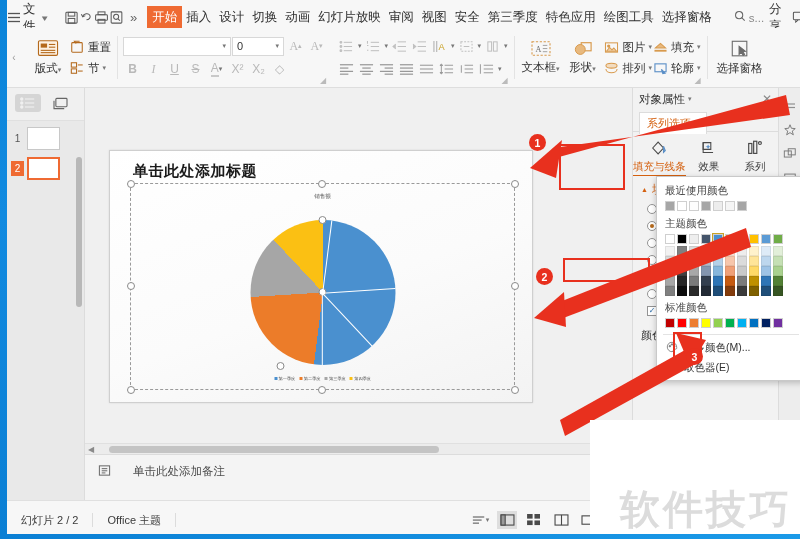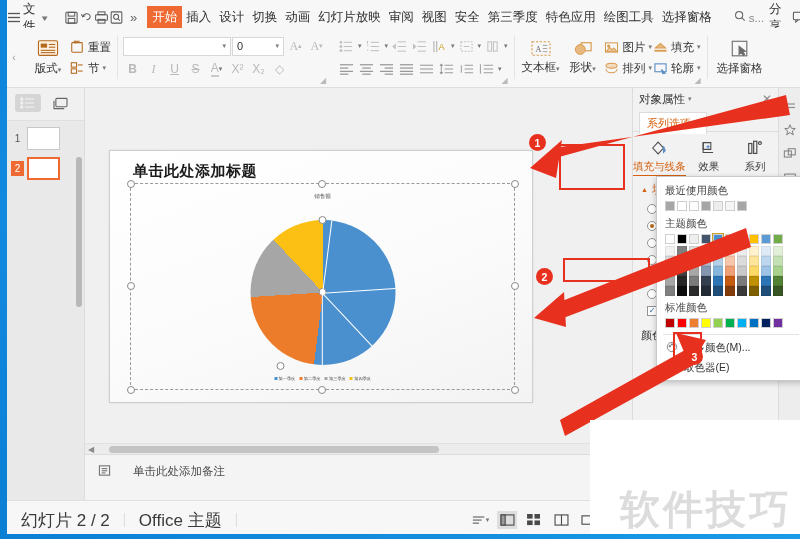--- a/index.html
+++ b/index.html
@@ -178,21 +178,21 @@
   .arrow-svg { position:absolute; left:0; top:0; width:800px; height:539px; z-index:29; pointer-events:none;}
 
   
   .wm { position:absolute; right:8px; bottom:2px; font-size:40px; color:#dcdcdc; font-weight:bold;
       letter-spacing:3px; z-index:35;}
   .wmbg { position:absolute; right:0; bottom:0; width:210px; height:119px; background:#fff; z-index:34;}
 
   
   .status { position:absolute; left:7px; bottom:0; right:0; height:39px; background:#f7f7f7;
       border-top:1px solid #e0e0e0; display:flex; align-items:center; padding-left:14px;}
-  .st-item { font-size:17px; color:#3a3a3a; padding-right:14px; }
+  .st-item { font-size:11px; color:#3a3a3a; padding-right:14px; }
   .st-sep { width:1px; height:14px; background:#dcdcdc; margin-right:14px;}
   .st-right { margin-left:auto; display:flex; align-items:center; gap:7px; padding-right:150px;}
   .viewbtn { width:20px; height:18px; display:flex; align-items:center; justify-content:center; color:#555;}
   .viewbtn.sel { background:#dedede; }
   .playbtn { width:34px; height:20px; background:#ef6a32; display:flex; align-items:center;
       justify-content:center; color:#fff; font-size:9px;}
   .bluebottom { position:absolute; left:0; bottom:0; width:800px; height:5px;
       background:linear-gradient(90deg,#0a7fd4,#1b9ae8); z-index:36;}
 </style>
 </head>

